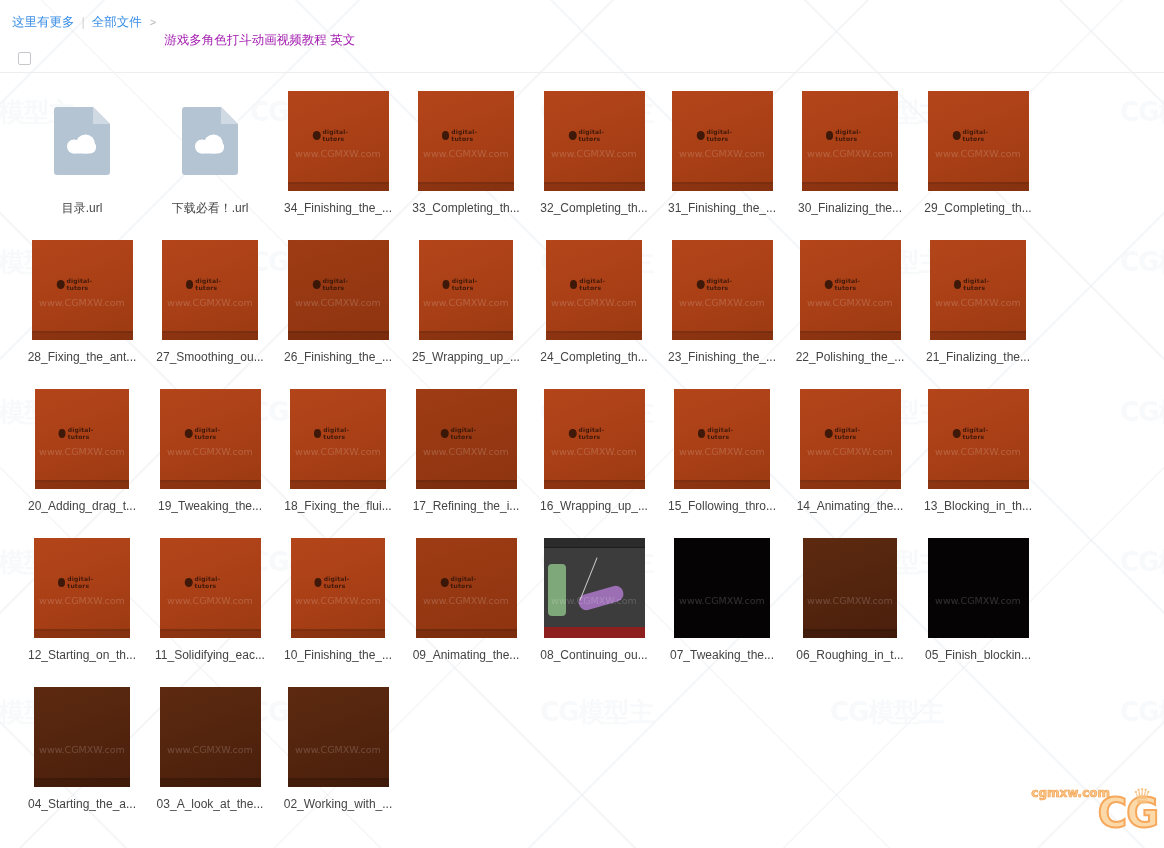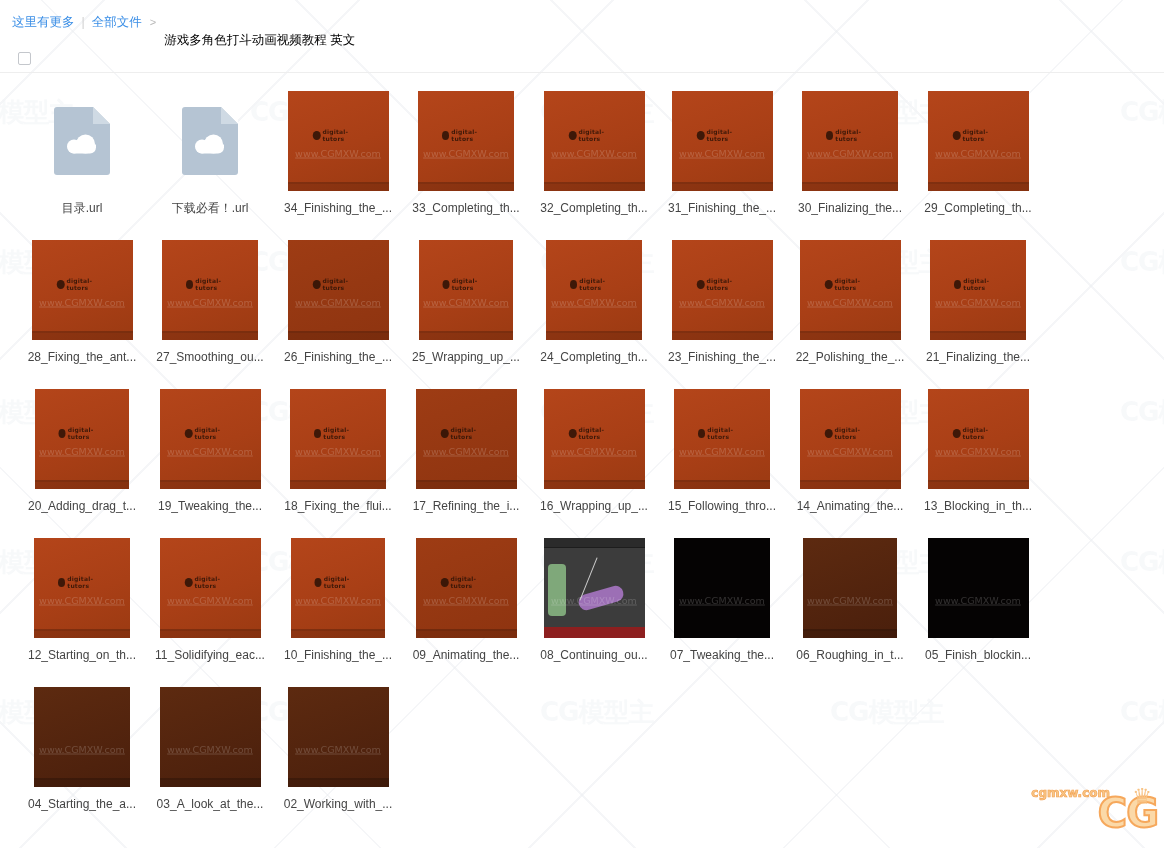--- a/index.html
+++ b/index.html
@@ -58,21 +58,21 @@
   #breadcrumb .crumb-sep-bar {
     color: #d2d2d2;
     margin: 0 7px;
   }
   #breadcrumb .crumb-sep {
     color: #b8b8b8;
     margin: 0 8px;
     font-size: 11px;
   }
   #breadcrumb .crumb-current {
-    color: #000000;
+    color: #a21caf;
     margin-top: 36px;
   }
 
   
   #selectbar {
     position: relative;
     z-index: 20;
     height: 28px;
     display: flex;
     align-items: center;
@@ -165,21 +165,20 @@
   
   .thumb .inner-wm {
     position: absolute;
     left: 50%;
     top: 62%;
     transform: translate(-50%,-50%);
     font-size: 9.5px;
     color: rgba(255,255,255,.18);
     white-space: nowrap;
     font-family: "DejaVu Sans", sans-serif;
-    text-decoration: underline;
   }
 
   
   .file-icon {
     width: 56px;
     height: 68px;
     position: relative;
   }
   .file-icon .page {
     position: absolute;

